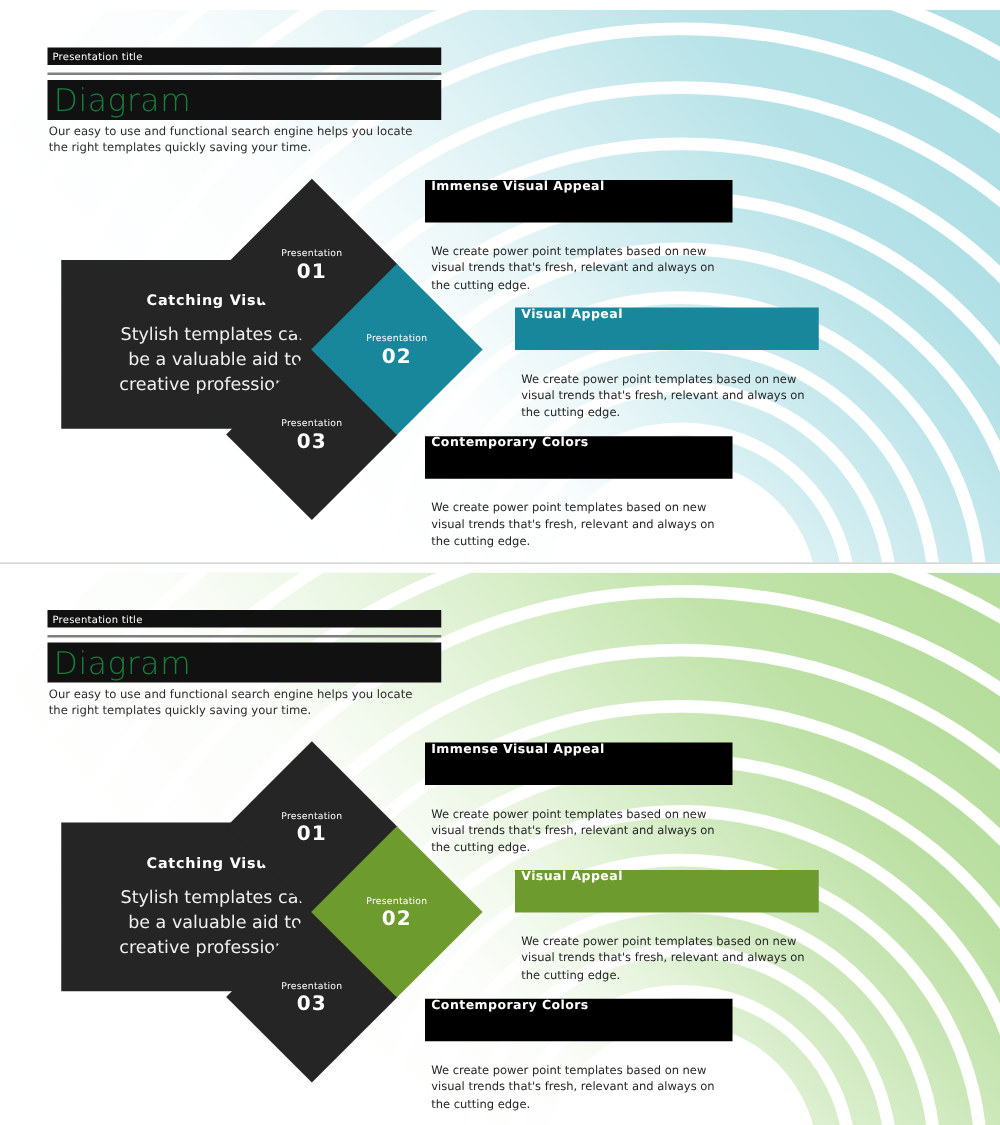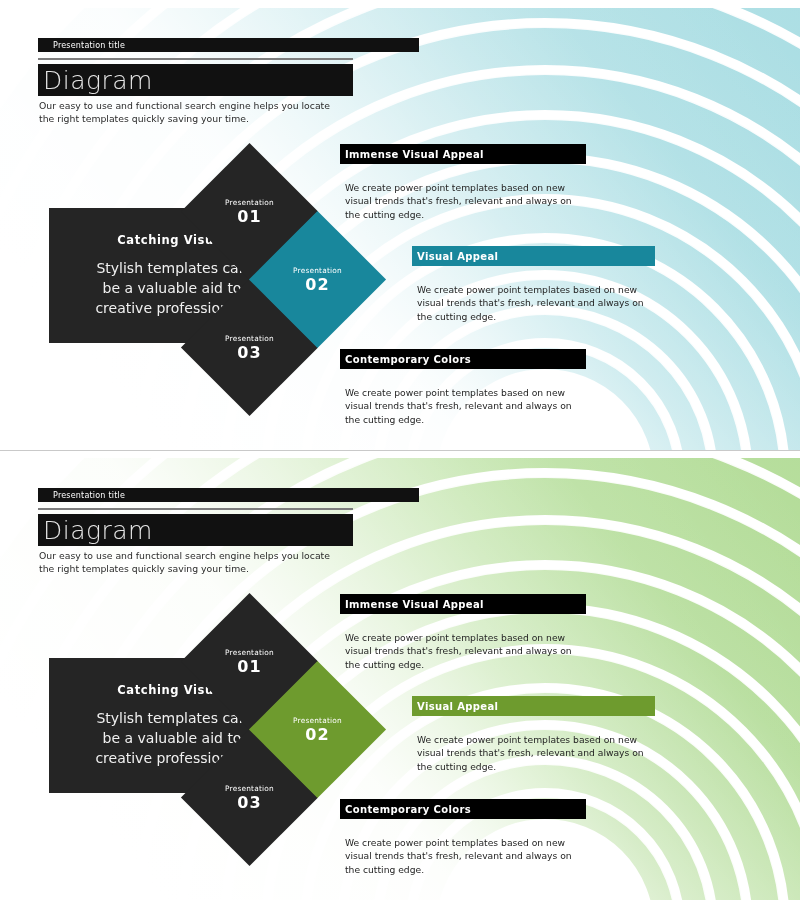--- a/index.html
+++ b/index.html
@@ -48,23 +48,23 @@
   
   .title-bar {
     position: absolute;
     background: #111111;
     display: flex;
     align-items: center;
   }
   .bar-presentation-title {
     left: 38px;
     top: 30px;
-    width: 381px;
+    width: 315px;
     height: 14px;
-    padding-left: 15px;
+    padding-left: 4px;
     box-sizing: border-box;
   }
   .bar-presentation-title .txt {
     color: #ffffff;
     font-size: 8px;
     letter-spacing: 0.2px;
     white-space: nowrap;
   }
   .rule {
     position: absolute;
@@ -76,21 +76,21 @@
   }
   .bar-diagram {
     left: 38px;
     top: 56px;
     width: 315px;
     height: 32px;
     padding-left: 5px;
     box-sizing: border-box;
   }
   .bar-diagram .txt {
-    color: #e5e5e5;
+    color: #15803d;
     font-size: 25px;
     font-weight: 300;
     letter-spacing: 0.5px;
     line-height: 1;
     text-align: center;
   }
   .subtitle {
     position: absolute;
     left: 39px;
     top: 92px;
@@ -166,23 +166,23 @@
     letter-spacing: 1px;
     line-height: 1;
   }
   #diamond-01 { left: 156px; top: 27px;  background: #252525; }
   #diamond-02 { left: 224px; top: 95px;  background: #18879c; z-index: 3; }
   #diamond-03 { left: 156px; top: 163px; background: #252525; }
 
   
   .block { position: absolute; }
   .block .blk-bar {
-    height: 20px;
+    height: 34px;
     display: flex;
-    align-items: center;
+    align-items: flex-start;
     padding-left: 5px;
     box-sizing: border-box;
   }
   .block .blk-bar .blk-title {
     color: #ffffff;
     font-size: 10px;
     font-weight: bold;
     letter-spacing: 0.35px;
     white-space: nowrap;
   }

